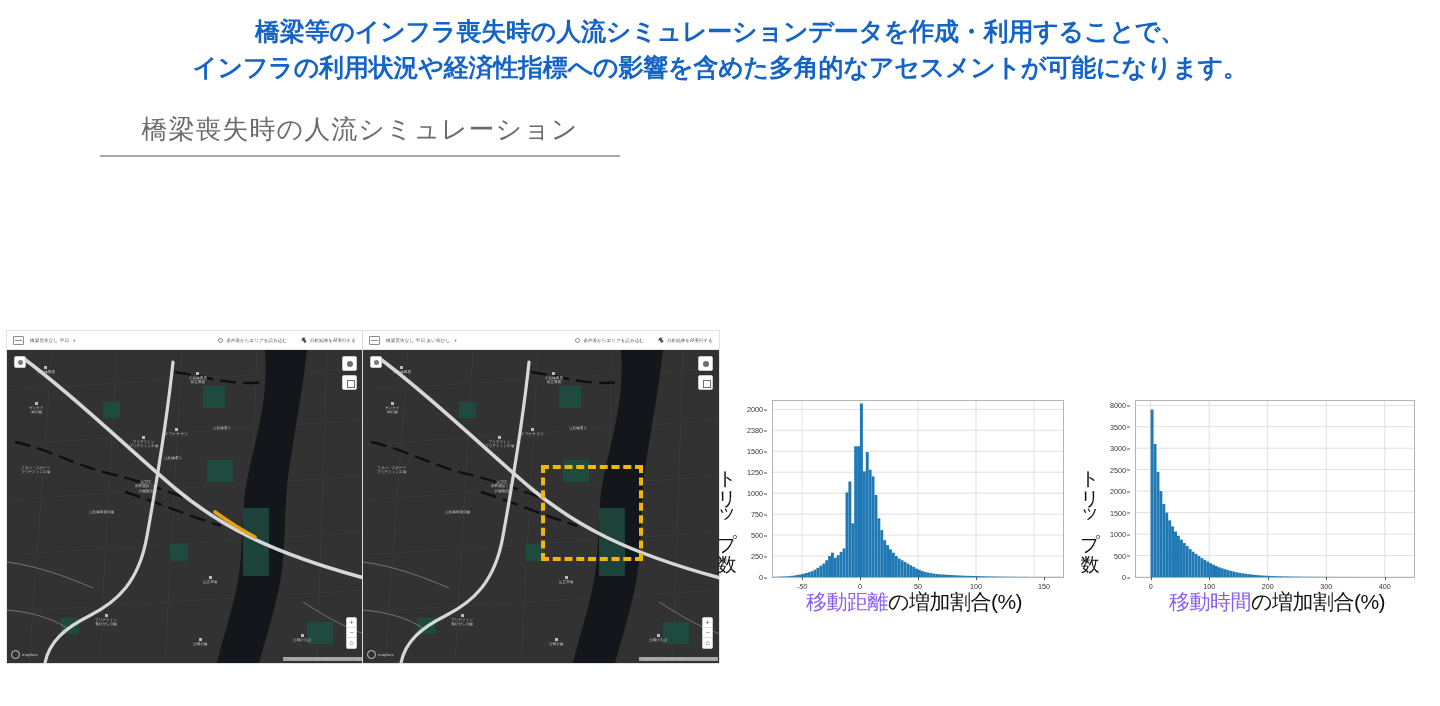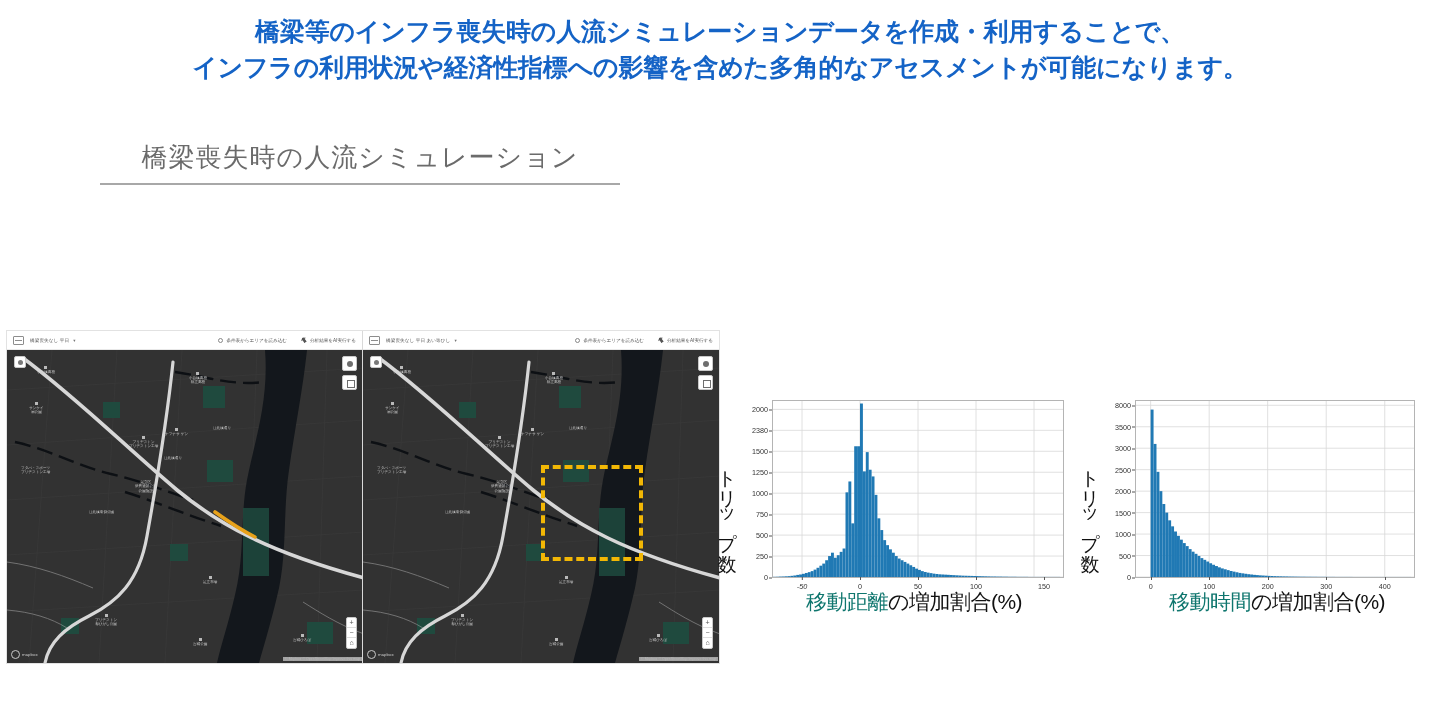--- a/index.html
+++ b/index.html
@@ -23,21 +23,21 @@
   }
   .headline .hl-line { display: block; white-space: nowrap; }
 
   
   .sections {
     position: absolute;
     top: 112px; left: 0;
     width: 1440px;
     display: flex;
   }
-  .col { width: 720px; display: flex; flex-direction: column; align-items: center; margin-top: 28px; }
+  .col { width: 720px; display: flex; flex-direction: column; align-items: center; }
   .sec-title {
     font-size: 26px;
     color: #6b6b6b;
     letter-spacing: 1px;
     text-align: center;
     padding-bottom: 6px;
     font-weight: normal;
   }
   .sec-rule {
     height: 2px;
@@ -228,21 +228,21 @@
     width: 292px; height: 178px;
     border: 1px solid #b4b4b4;
     background: #fff;
     overflow: visible;
   }
   .chart-plot.right { width: 280px; }
   .chart-plot svg { display: block; }
   .ytick {
     position: absolute;
     right: 100%;
-    margin-right: 5px;
+    margin-right: 10px;
     font-size: 7.2px;
     color: #333;
     transform: translateY(-50%);
     white-space: nowrap;
   }
   .ytick::after {
     content: ""; position: absolute;
     right: -4px; top: 50%;
     width: 3px; height: 1px; background: #555;
   }
@@ -263,21 +263,21 @@
   .chart-xlabel {
     position: absolute;
     left: 40px; top: 200px;
     width: 320px;
     text-align: center;
     font-size: 21px;
     color: #111;
     white-space: nowrap;
     letter-spacing: -0.5px;
   }
-  .chart-xlabel .red { color: #0f766e; }
+  .chart-xlabel .red { color: #8b5cf6; }
 </style>
 </head>
 <body>
 
 <div class="headline">
   <span class="hl-line">橋梁等のインフラ喪失時の人流シミュレーションデータを作成・利用することで、</span>
   <span class="hl-line">インフラの利用状況や経済性指標への影響を含めた多角的なアセスメントが可能になります。</span>
 </div>
 
 <div class="sections">

